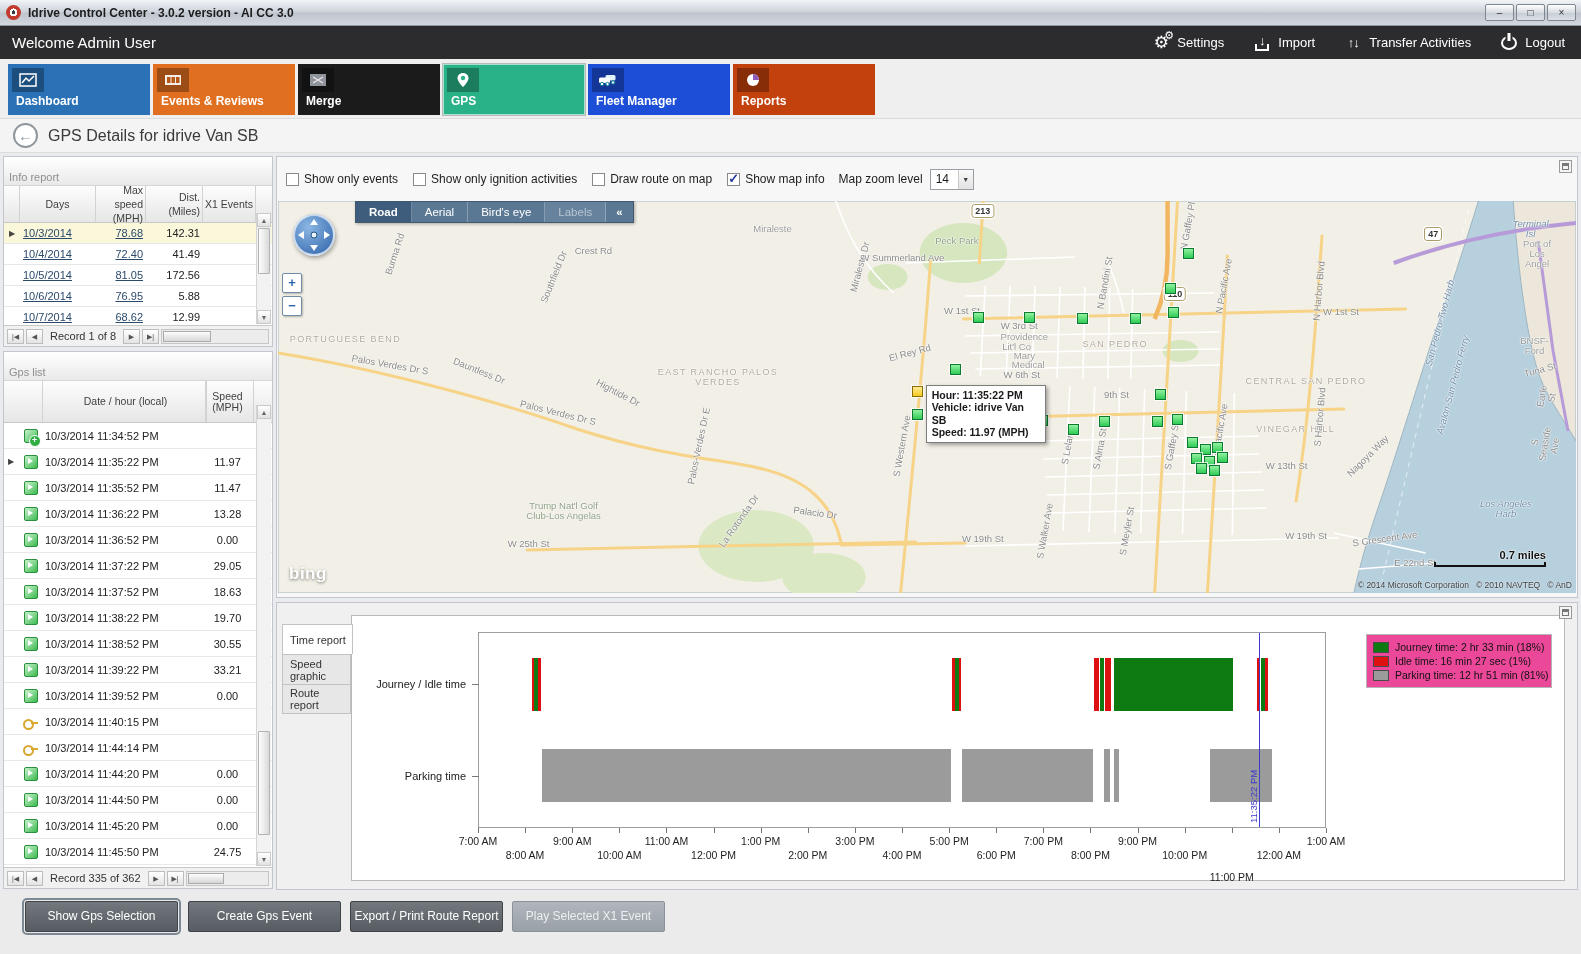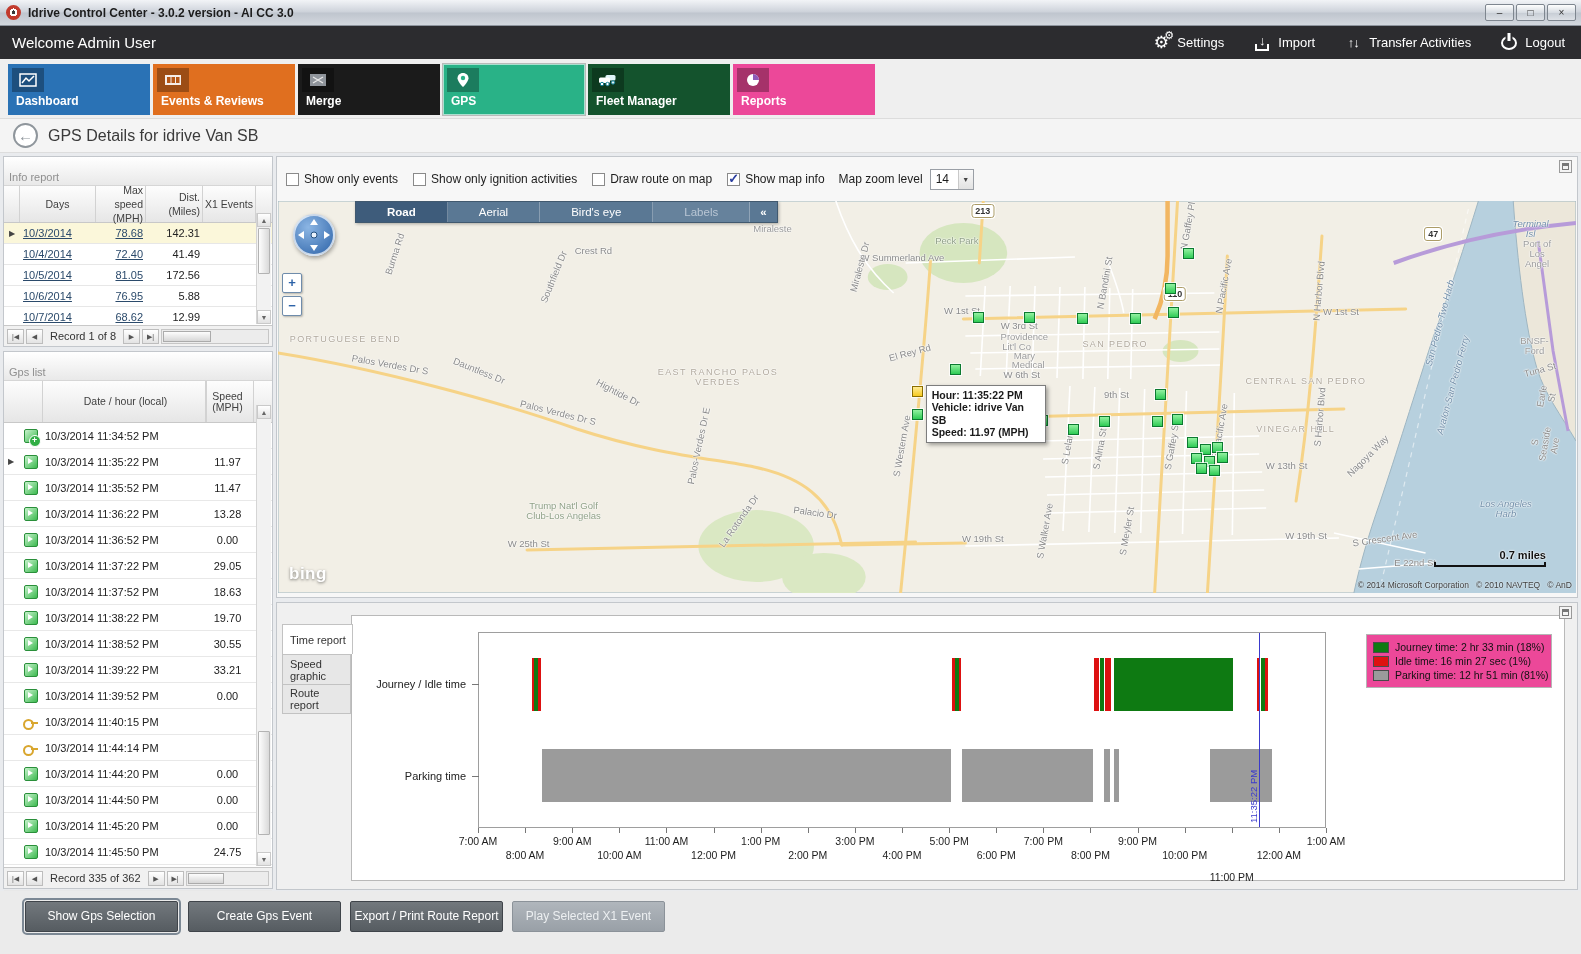--- a/index.html
+++ b/index.html
@@ -105,21 +105,21 @@
   .mlabel.area{letter-spacing:1.4px;color:#b0a89c;font-size:9px}
   .mlabel.water{color:#6f8da8;font-style:italic}
   .mlabel.poi{color:#8fa086}
   .mlabel.place{color:#9a9a9a;font-size:9.5px}
   .mlabel.shield{background:#fff;border:1px solid #ac9c67;border-radius:3px;padding:0 3px;font-size:9px;font-weight:bold;color:#333;box-shadow:0 0 0 1px #fff;line-height:12px}
   .map-marker{position:absolute;width:11px;height:11px;margin:-6px 0 0 -6px;background:linear-gradient(#92f2a0,#2fcb55);border:1px solid #0d7a30;box-shadow:0 0 0 1px rgba(255,255,255,.75);z-index:3}
   .map-marker.sel{background:linear-gradient(#ffec96,#f6c91f);border-color:#8a6d00;z-index:4}
 
   .map-viewbar{position:absolute;left:77px;top:0;height:22px;display:flex;background:#5a7894;border:1px solid #41596f;color:#fff;font-size:11.5px;z-index:5;box-shadow:1px 1px 3px rgba(0,0,0,.3)}
   .viewtabs{display:flex}
-  .viewtab{padding:0 31px;line-height:20px;border-right:1px solid rgba(255,255,255,.28);cursor:pointer;white-space:nowrap}
+  .viewtab{padding:0 13px;line-height:20px;border-right:1px solid rgba(255,255,255,.28);cursor:pointer;white-space:nowrap}
   .viewtab.active{background:#3e5c7b;font-weight:bold}
   .viewtab.disabled{color:#b9c6d4;background:rgba(255,255,255,.08)}
   .view-collapse{padding:0 10px;line-height:20px;cursor:pointer;font-weight:bold}
 
   .map-compass{position:absolute;left:15px;top:13px;width:42px;height:42px;border-radius:50%;background:radial-gradient(circle at 35% 30%,#8cb6e4,#2d63a8);border:2px solid rgba(255,255,255,.7);box-shadow:1px 2px 4px rgba(0,0,0,.35);z-index:5}
   .cmp{position:absolute}
   .cmp-n{top:3px;left:50%;transform:translateX(-50%);border-left:4px solid transparent;border-right:4px solid transparent;border-bottom:6px solid #fff}
   .cmp-s{bottom:3px;left:50%;transform:translateX(-50%);border-left:4px solid transparent;border-right:4px solid transparent;border-top:6px solid #fff}
   .cmp-w{left:3px;top:50%;transform:translateY(-50%);border-top:4px solid transparent;border-bottom:4px solid transparent;border-right:6px solid #fff}
   .cmp-e{right:3px;top:50%;transform:translateY(-50%);border-top:4px solid transparent;border-bottom:4px solid transparent;border-left:6px solid #fff}
@@ -238,33 +238,33 @@
   </div>
   <div class="navtab selected" style="background: rgb(41, 178, 135);">
     <span class="navtab-iconbox">
       <svg width="14" height="16" viewBox="0 0 14 16">
           <path d="M7 1 C10.3 1 12.5 3.4 12.5 6.2 C12.5 9.5 7 15 7 15 C7 15 1.5 9.5 1.5 6.2 C1.5 3.4 3.7 1 7 1 Z" fill="#fff"></path>
           <circle cx="7" cy="6" r="2.2" fill="#29b287"></circle>
         </svg>
     </span>
     <span class="navtab-label">GPS</span>
   </div>
-  <div class="navtab" style="background: #14532d;">
+  <div class="navtab" style="background: #1d4ed8;">
     <span class="navtab-iconbox">
       <svg width="20" height="14" viewBox="0 0 20 14">
           <rect x="7.5" y="2" width="10" height="5.5" rx="1.5" fill="#dff3f8"></rect>
           <rect x="1" y="4.5" width="11" height="5.5" rx="1.5" fill="#fff"></rect>
           <circle cx="4" cy="11" r="1.7" fill="#fff" stroke="#0e7f95"></circle>
           <circle cx="9.5" cy="11" r="1.7" fill="#fff" stroke="#0e7f95"></circle>
           <circle cx="15" cy="9.5" r="1.7" fill="#dff3f8" stroke="#0e7f95"></circle>
         </svg>
     </span>
     <span class="navtab-label">Fleet Manager</span>
   </div>
-  <div class="navtab" style="background: #ec4899;">
+  <div class="navtab" style="background: #c2410c;">
     <span class="navtab-iconbox">
       <svg width="14" height="14" viewBox="0 0 14 14">
           <circle cx="7" cy="7" r="6" fill="#fff"></circle>
           <path d="M7 7 L7 1 A6 6 0 0 1 13 7 Z" fill="#8e5bb8"></path>
         </svg>
     </span>
     <span class="navtab-label">Reports</span>
   </div>
 </div>
 

